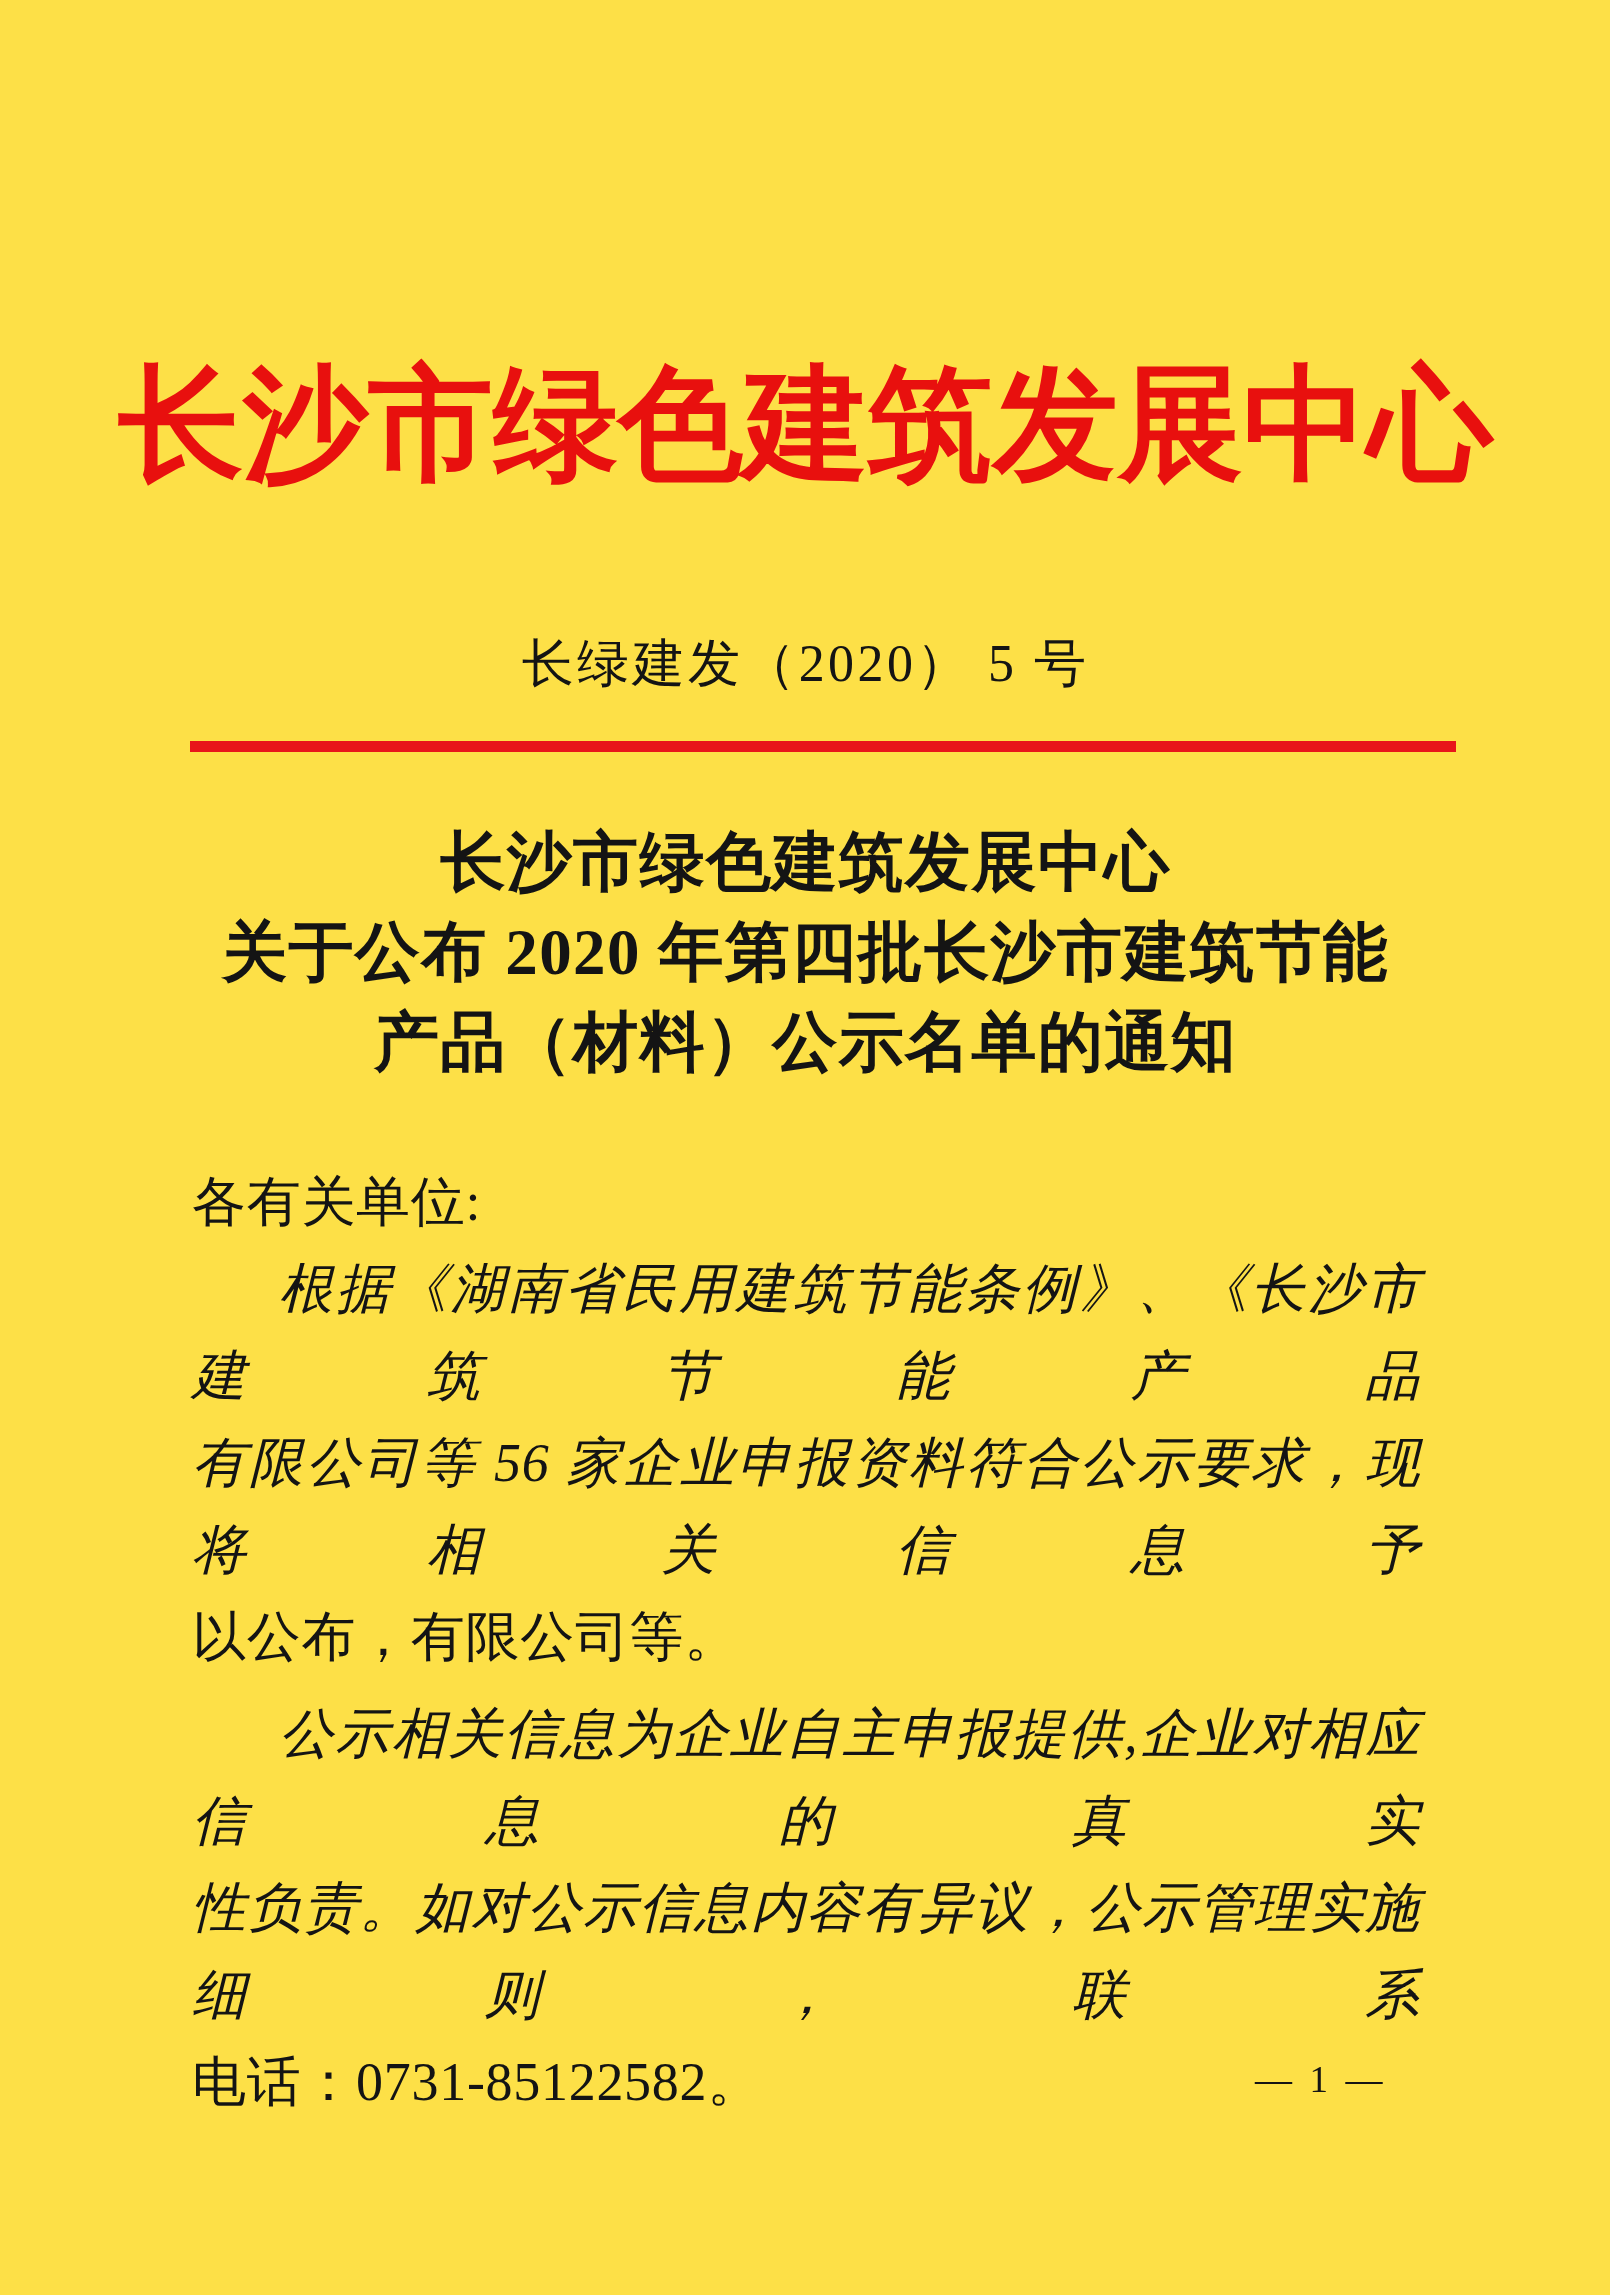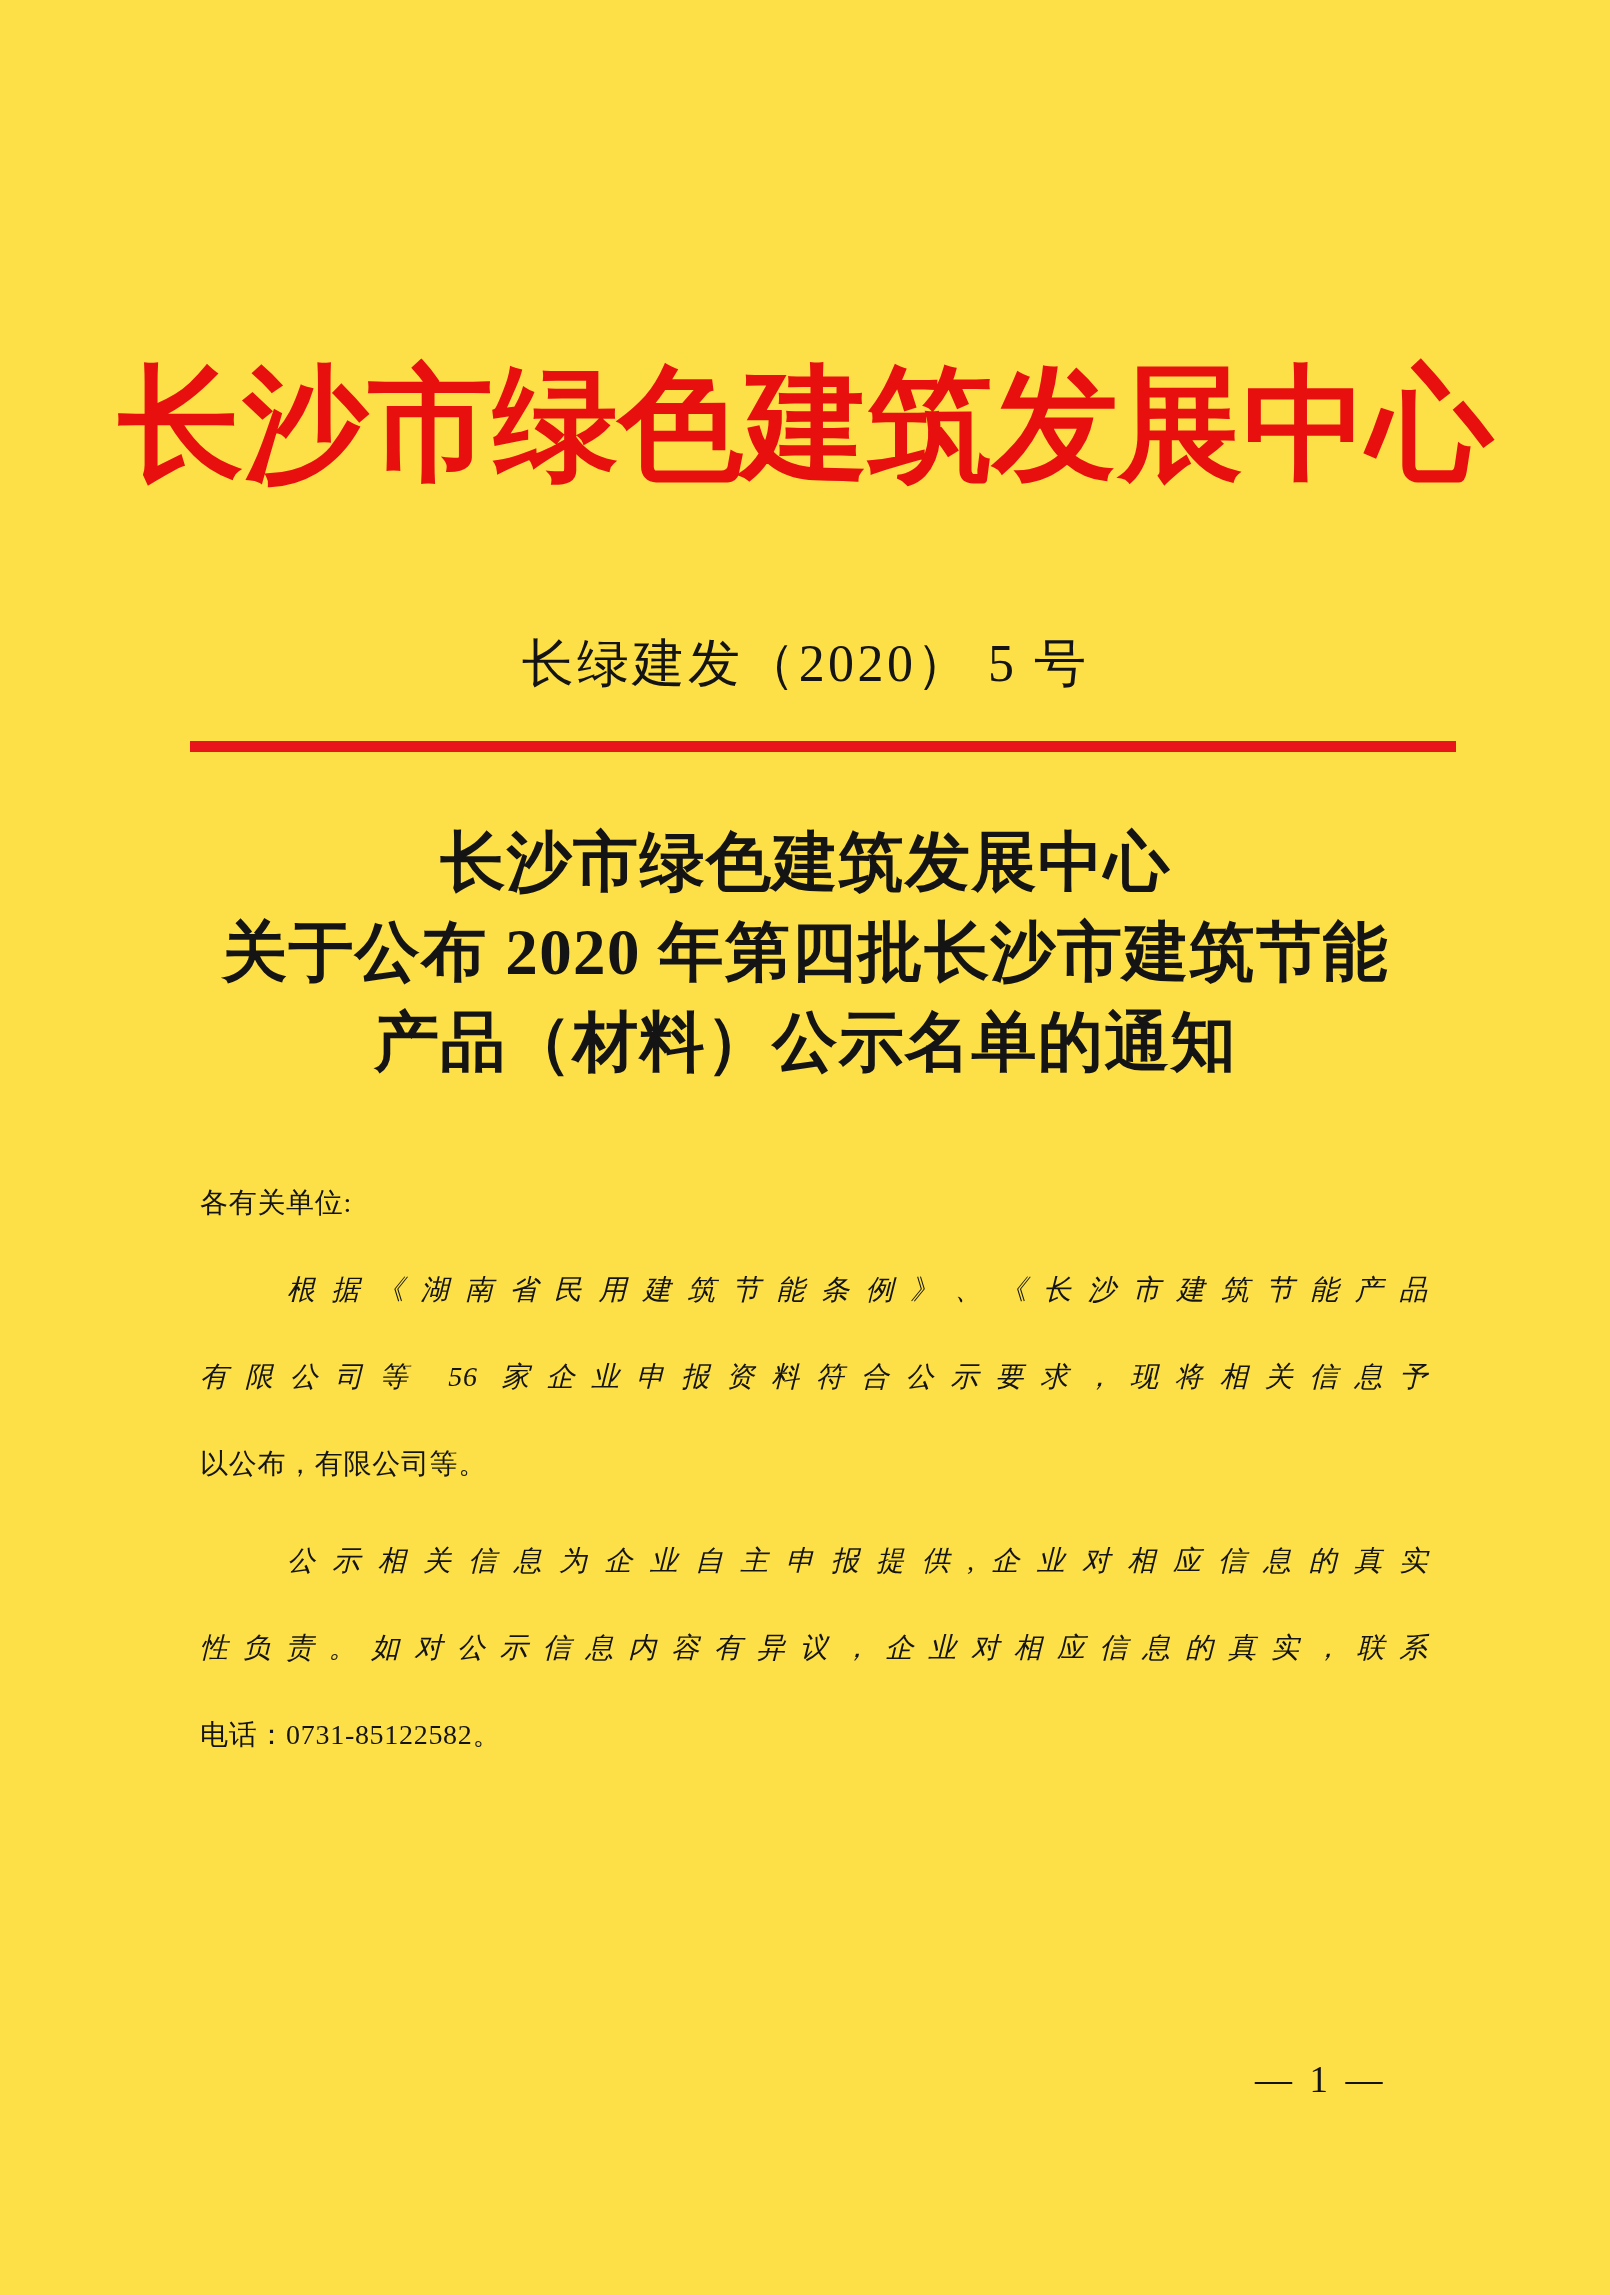--- a/index.html
+++ b/index.html
@@ -64,24 +64,23 @@
     line-height: 90px;
     letter-spacing: 1.4px;
     white-space: nowrap;
   }
   
   .body-block {
     position: absolute;
     top: 1159px;
     left: 192px;
     width: 1228px;
-    font-size: 28px;
+    font-size: 54px;
     line-height: 87px;
     letter-spacing: 0.7px;
-    margin-left: 8px;
   }
   .line {
     width: 1228px;
   }
   .just {
     text-align: justify;
     text-align-last: justify;
     text-justify: inter-character;
     font-style: italic;
   }
@@ -117,20 +116,20 @@
     <div>关于公布 2020 年第四批长沙市建筑节能</div>
     <div>产品（材料）公示名单的通知</div>
   </div>
 
   <div class="body-block">
     <div class="line">各有关单位:</div>
     <div class="line just indent">根据《湖南省民用建筑节能条例》、《长沙市建筑节能产品</div>
     <div class="line just">有限公司等 56 家企业申报资料符合公示要求，现将相关信息予</div>
     <div class="line">以公布，有限公司等。</div>
     <div class="line just indent p2">公示相关信息为企业自主申报提供,企业对相应信息的真实</div>
-    <div class="line just">性负责。如对公示信息内容有异议，企业对相应信息的真实，联系</div>
+    <div class="line just">性负责。如对公示信息内容有异议，公示管理实施细则，联系</div>
     <div class="line">电话：0731-85122582。</div>
   </div>
 
   <div class="page-num">— 1 —</div>
 
 </div>
 
 
 </body></html>

